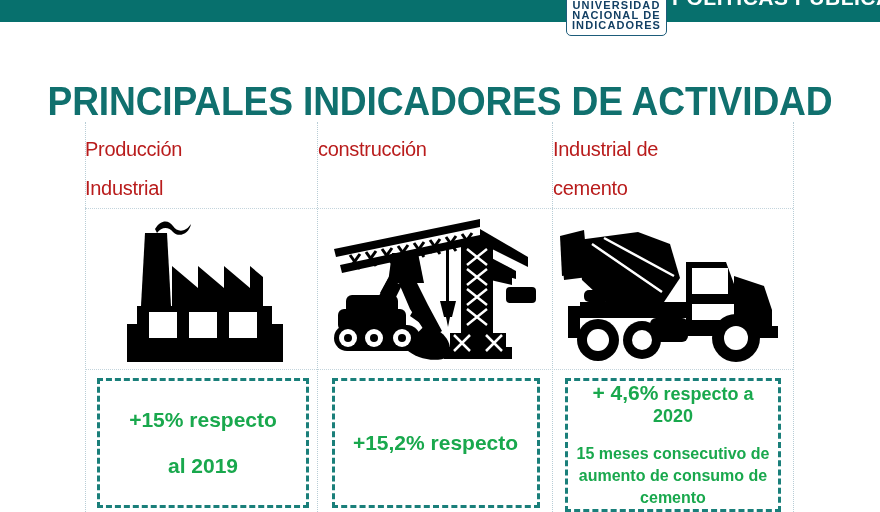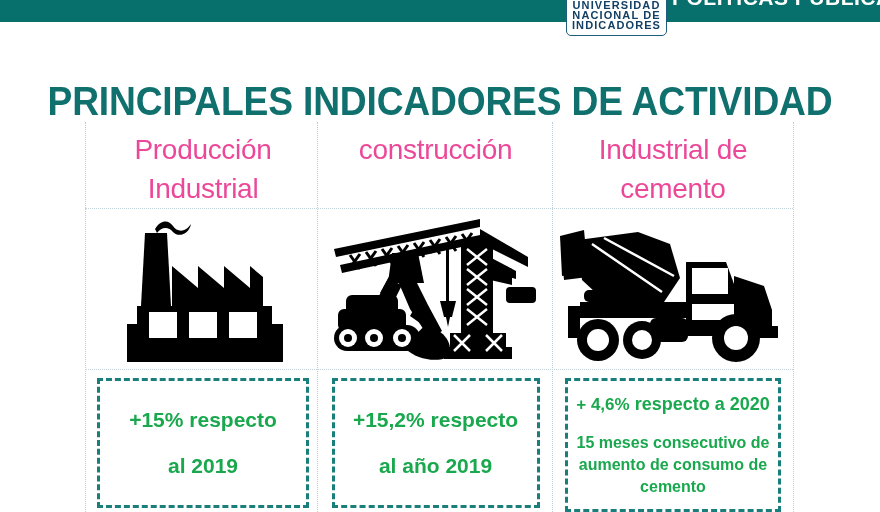--- a/index.html
+++ b/index.html
@@ -107,25 +107,25 @@
   }
   #col-1 { left: 85px; }
   #col-2 { left: 318px; width: 235px; }
   #col-3 { left: 553px; width: 240px; }
 
   .col-heading {
     position: absolute;
     top: 8px;
     left: 0;
     width: 100%;
-    text-align: center;
-    color: #ec4899;
+    text-align: left;
+    color: #b91c1c;
     font-family: "Liberation Sans", sans-serif;
     font-weight: 300;
-    font-size: 28px;
+    font-size: 20px;
     line-height: 39px;
     letter-spacing: -0.3px;
   }
 
   .icon-cell {
     position: absolute;
     top: 87px;
     left: 0;
     width: 100%;
     height: 160px;
@@ -166,21 +166,21 @@
     height: 134px;
     font-size: 16px;
     line-height: 22px;
     padding: 0 8px;
   }
   #stat-3 .stat-headline {
     font-size: 18px;
     line-height: 22px;
     margin-bottom: 16px;
   }
-  #stat-3 .stat-headline .big { font-size: 17px; }
+  #stat-3 .stat-headline .big { font-size: 21px; }
   .stat-line { display: block; white-space: nowrap; }
   #stat-3 .stat-sub { white-space: normal; }
 </style>
 </head>
 <body>
 
 <div id="top-band"></div>
 
 <div id="politicas-publicas">POLÍTICAS PÚBLICAS</div>
 
@@ -296,21 +296,20 @@
         <circle cx="72" cy="125" r="4"></circle>
 
         <path d="M96,112 C116,118 124,132 118,144 C106,150 86,146 76,136
                  C82,126 88,118 96,112 Z"></path>
       </g>
     </svg>
   </div>
 
   <div class="stat-box" id="stat-2">
     <span class="stat-line">+15,2% respecto</span>
-    <span class="stat-line">al año 2019</span>
   </div>
 </div>
 
 <div class="column" id="col-3">
 
   <div class="col-heading">
     <span class="stat-line">Industrial de</span>
     <span class="stat-line">cemento</span>
   </div>
 

